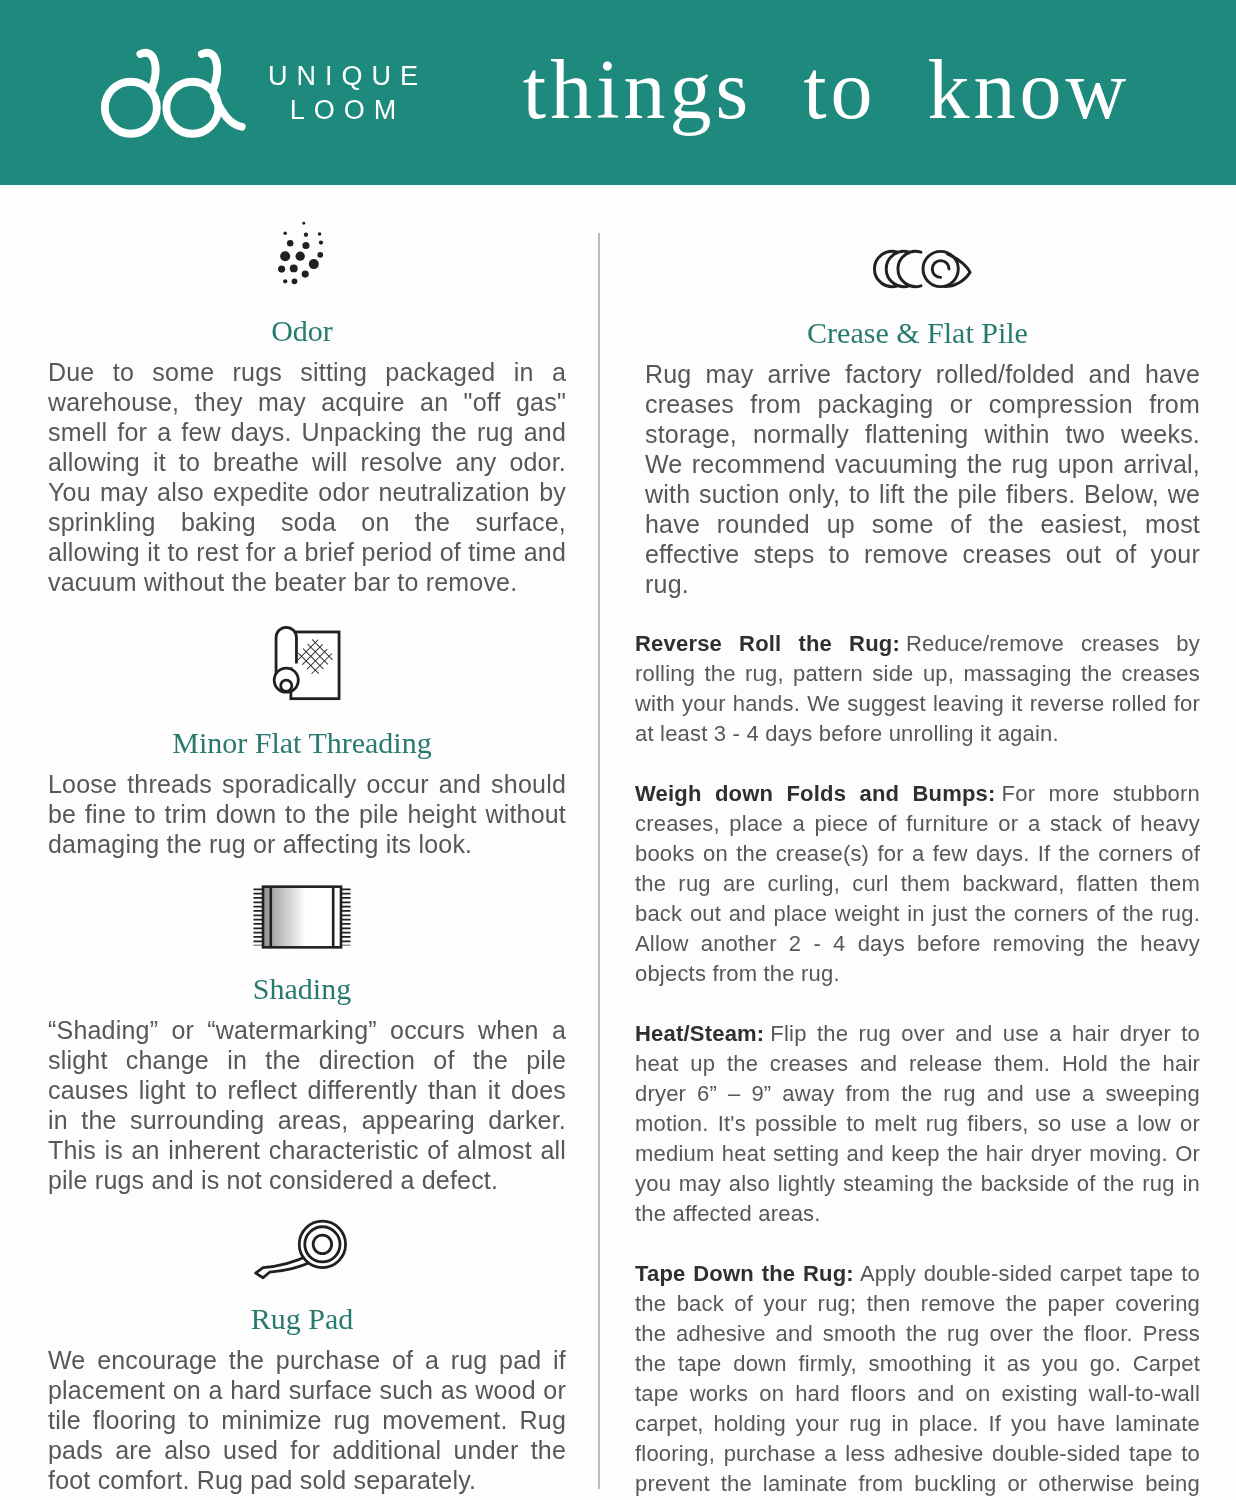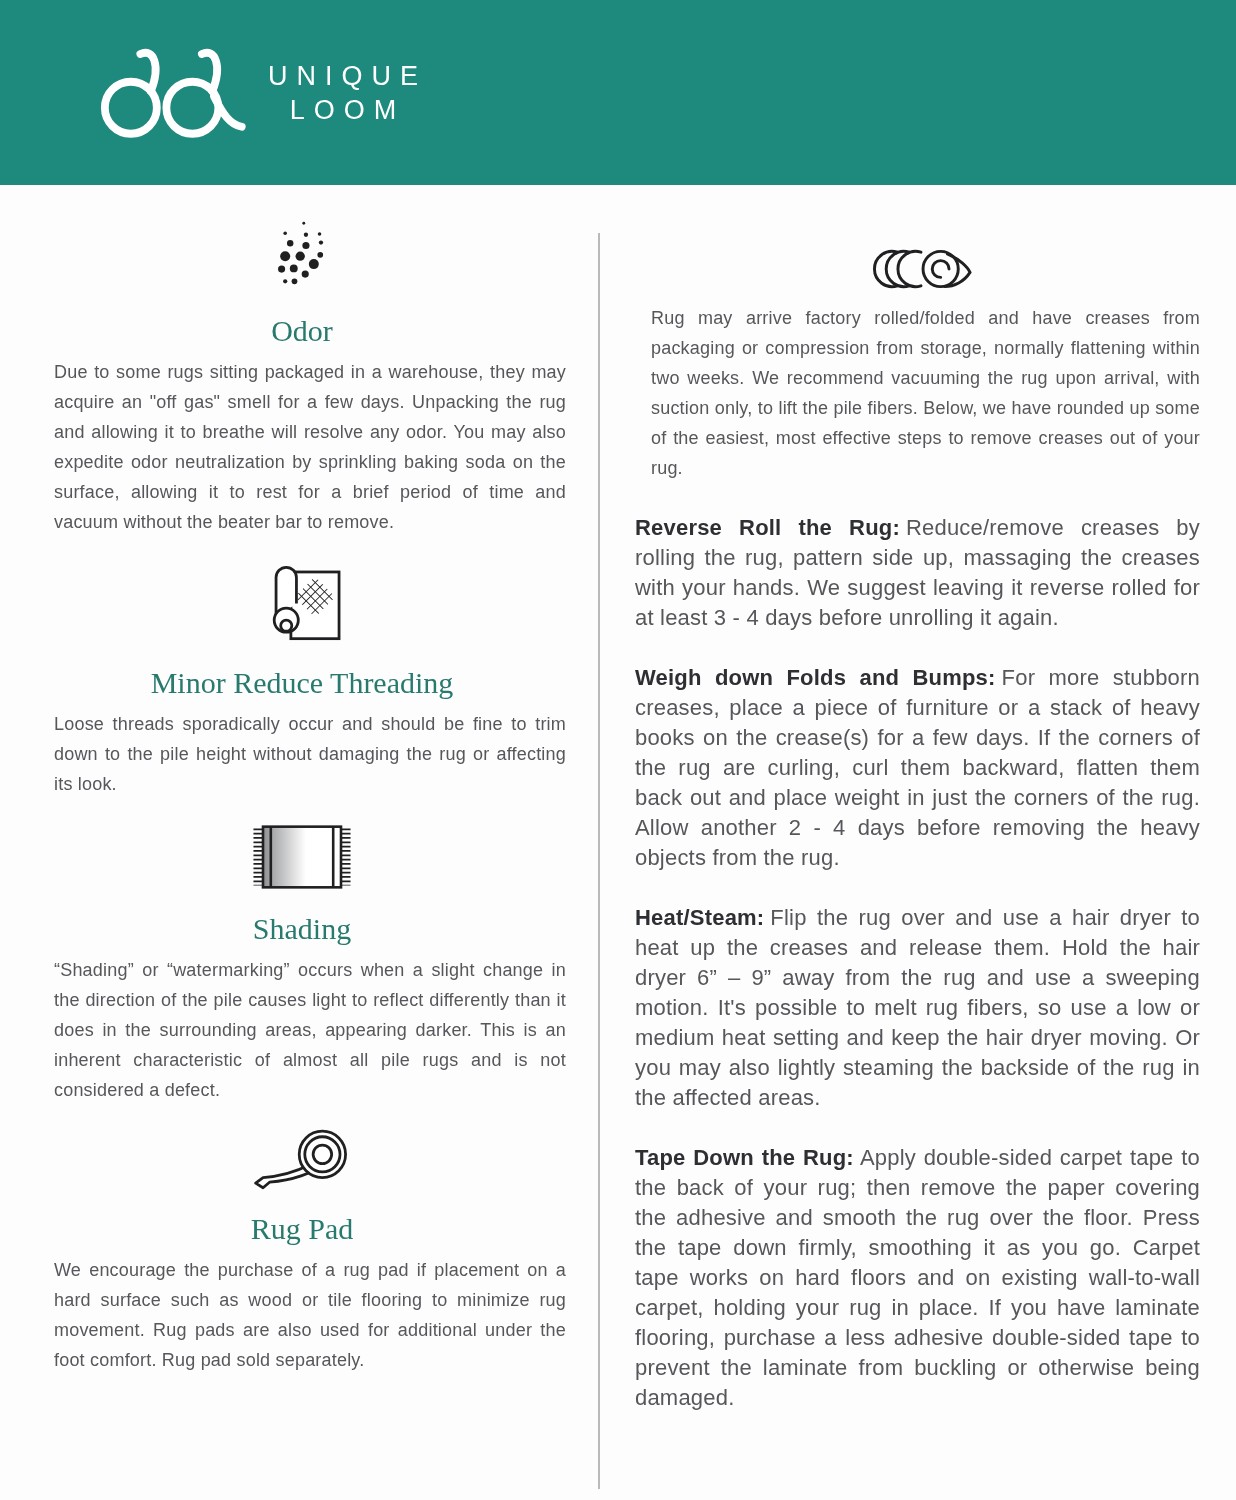--- a/index.html
+++ b/index.html
@@ -45,22 +45,22 @@
   .icon-shade{margin-top:22px;}
   .icon-crease{margin-top:58px;}
   h2{
     font-family:"Liberation Serif","DejaVu Serif",serif;
     font-weight:normal;color:#287a6e;
     font-size:30px;line-height:44px;margin:10px 0 0 0;
   }
   .icon-crease + h2{margin-top:12px;}
   p.body{
     text-align:justify;color:#56575b;
-    font-size:18px;line-height:30px;letter-spacing:0.2px;
-    margin:4px 0 0 16px;
+    font-size:25px;line-height:30px;letter-spacing:0.2px;
+    margin:4px 0 0 10px;
   }
   p.tip{
     text-align:justify;color:#56575b;
     font-size:22px;line-height:30px;letter-spacing:0.2px;
     margin:30px 0 0 0;
   }
   .tip-label{color:#2e2f33;font-weight:bold;margin-right:6px;}
 </style>
 </head>
 <body>
@@ -74,20 +74,21 @@
         <circle cx="111" cy="77" r="30"></circle>
         <path d="M134 58 C 146 28, 137 8, 122 15"></path>
         <path d="M136 64 C 146 84, 154 96, 168 99"></path>
       </g>
     </svg>
     <div class="wordmark">
       <span>UNIQUE</span>
       <span>LOOM</span>
     </div>
   </div>
+  <h1 class="title">things to know</h1>
 </header>
 
 <main class="content">
   <div class="divider"></div>
 
   <section class="col col-left">
 
     <div class="section">
       <svg class="icon icon-odor" viewBox="0 0 95 95" width="68" height="84" aria-hidden="true">
         <g fill="currentColor">
@@ -121,21 +122,21 @@
           </pattern>
         </defs>
         <g fill="none" stroke="#202023" stroke-width="3">
           <rect x="38" y="14" width="52" height="72" fill="#ffffff"></rect>
           <polygon points="64,19 86,41 64,63 42,41" fill="url(#xh)" stroke="none"></polygon>
           <path d="M22 64 L22 20 A 11 11 0 0 1 44 20 L44 48" fill="#ffffff"></path>
           <circle cx="33" cy="66" r="13" fill="#ffffff"></circle>
           <circle cx="33" cy="72" r="6" fill="#ffffff"></circle>
         </g>
       </svg>
-      <h2>Minor Reduce Threading</h2>
+      <h2>Minor Flat Threading</h2>
       <p class="body">Loose threads sporadically occur and should be fine to trim down to the pile height without damaging the rug or affecting its look.</p>
     </div>
 
     <div class="section">
       <svg class="icon icon-shade" viewBox="0 0 120 82" width="104" height="72" aria-hidden="true">
         <defs>
           <linearGradient id="sg" x1="0" y1="0" x2="1" y2="0">
             <stop offset="0" stop-color="#8f9092"></stop>
             <stop offset="0.55" stop-color="#ffffff"></stop>
           </linearGradient>
@@ -170,20 +171,21 @@
     <svg class="icon icon-crease" viewBox="0 0 130 62" width="110" height="52" aria-hidden="true">
       <g fill="none" stroke="#202023" stroke-width="3.5" stroke-linecap="round">
         <path d="M40.5 11 A21 21 0 1 0 40.5 51"></path>
         <path d="M54.5 11 A21 21 0 1 0 54.5 51"></path>
         <path d="M68.5 11 A21 21 0 1 0 68.5 51"></path>
         <circle cx="92" cy="31" r="21"></circle>
         <path d="M102 31 A10 10 0 1 0 92 41"></path>
         <path d="M100 13 C114 19 124 28 127 35 C120 46 108 52 97 52"></path>
       </g>
     </svg>
+    <h2>Crease &amp; Flat Pile</h2>
     <p class="body">Rug may arrive factory rolled/folded and have creases from packaging or compression from storage, normally flattening within two weeks. We recommend vacuuming the rug upon arrival, with suction only, to lift the pile fibers. Below, we have rounded up some of the easiest, most effective steps to remove creases out of your rug.</p>
 
     <p class="tip"><b class="tip-label">Reverse Roll the Rug:</b><span>Reduce/remove creases by rolling the rug, pattern side up, massaging the creases with your hands. We suggest leaving it reverse rolled for at least 3 - 4 days before unrolling it again.</span></p>
 
     <p class="tip"><b class="tip-label">Weigh down Folds and Bumps:</b><span>For more stubborn creases, place a piece of furniture or a stack of heavy books on the crease(s) for a few days. If the corners of the rug are curling, curl them backward, flatten them back out and place weight in just the corners of the rug. Allow another 2 - 4 days before removing the heavy objects from the rug.</span></p>
 
     <p class="tip"><b class="tip-label">Heat/Steam:</b><span>Flip the rug over and use a hair dryer to heat up the creases and release them. Hold the hair dryer 6” – 9” away from the rug and use a sweeping motion. It's possible to melt rug fibers, so use a low or medium heat setting and keep the hair dryer moving. Or you may also lightly steaming the backside of the rug in the affected areas.</span></p>
 
     <p class="tip"><b class="tip-label">Tape Down the Rug:</b><span>Apply double-sided carpet tape to the back of your rug; then remove the paper covering the adhesive and smooth the rug over the floor. Press the tape down firmly, smoothing it as you go. Carpet tape works on hard floors and on existing wall-to-wall carpet, holding your rug in place. If you have laminate flooring, purchase a less adhesive double-sided tape to prevent the laminate from buckling or otherwise being damaged.</span></p>
 

